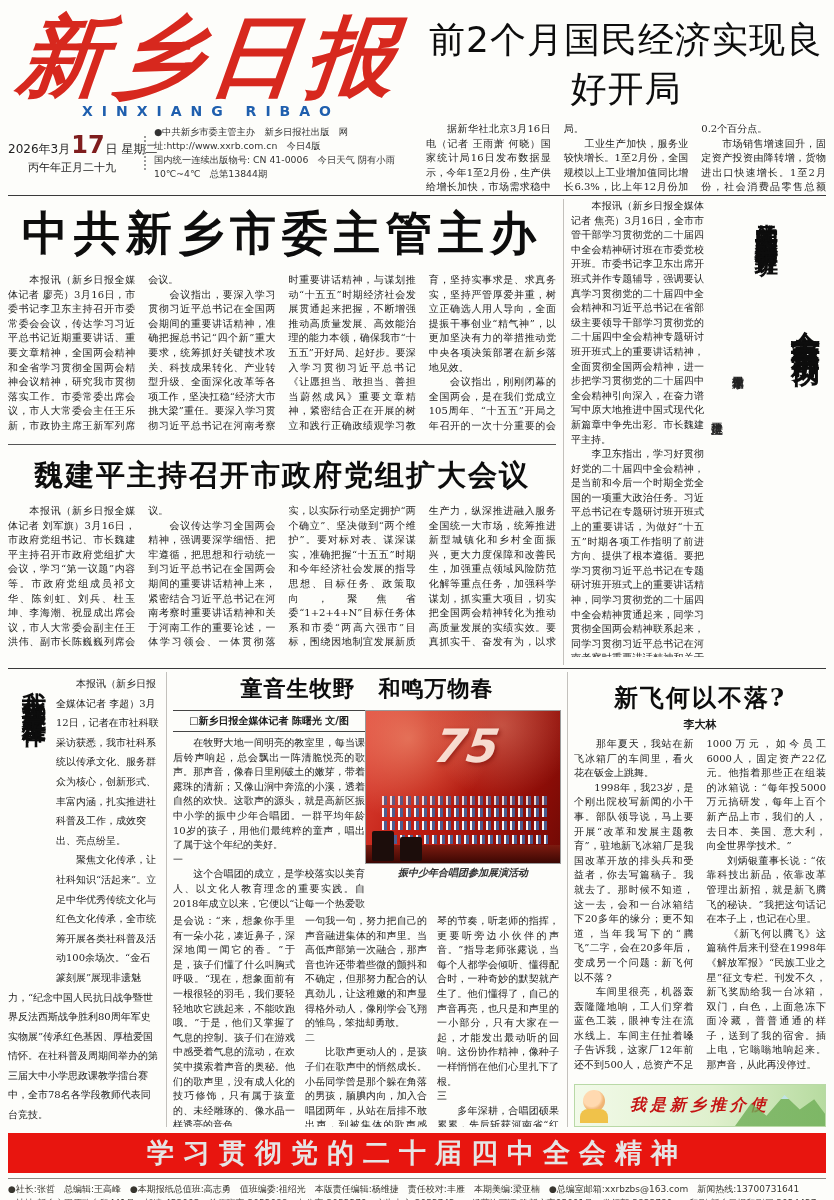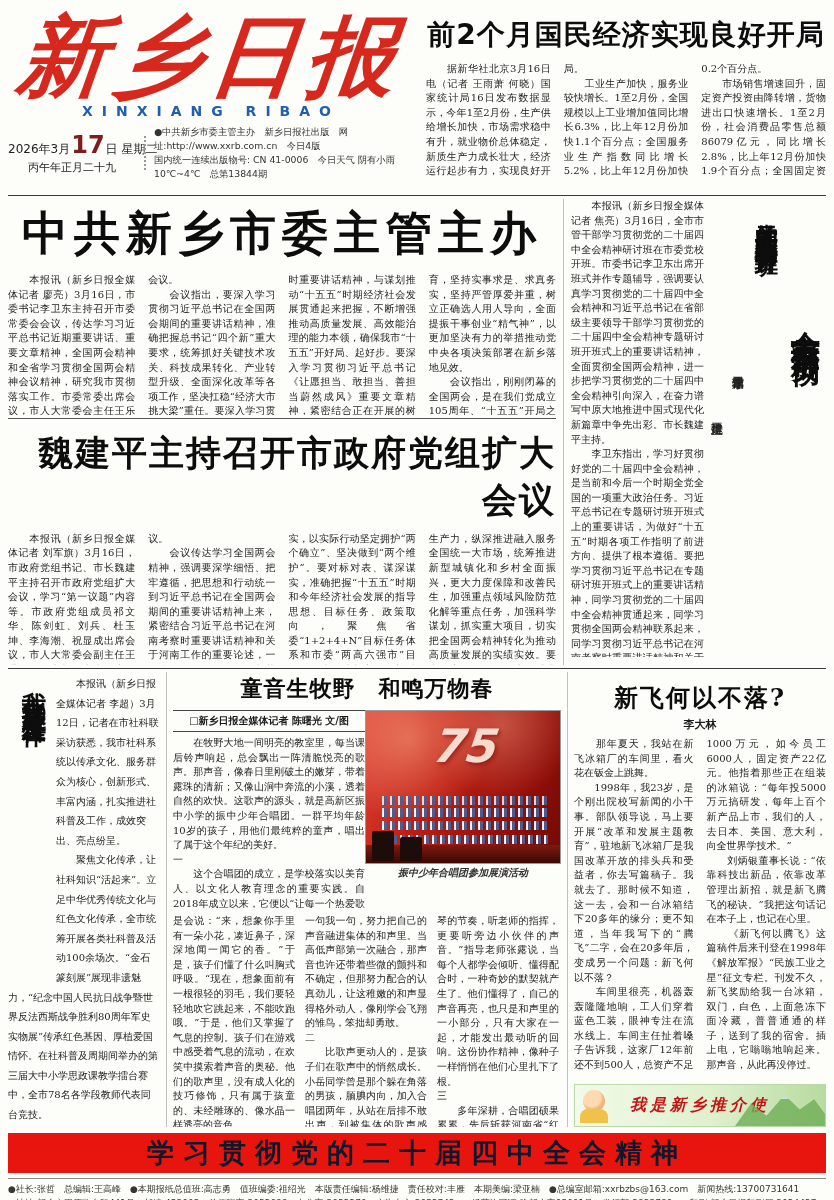--- a/index.html
+++ b/index.html
@@ -25,28 +25,28 @@
   .masthead-pinyin{color:#1f5fae;font-family:"DejaVu Sans",sans-serif;font-weight:bold;
     font-size:14px;letter-spacing:9px;text-align:center;margin-top:-2px;}
   .masthead-meta{display:flex;align-items:center;margin-top:6px;gap:8px;}
   .date-block{min-width:128px;text-align:center;}
   .date-line{font-size:12px;font-family:"DejaVu Sans",sans-serif;color:#222;white-space:nowrap;}
   .date-line .day{color:#7f1d1d;font-size:24px;font-weight:bold;padding:0 1px;}
   .lunar{font-size:11px;margin-top:1px;color:#222;font-family:"DejaVu Sans",sans-serif;}
   .dotted-divider{border-left:2px dotted #999;height:34px;}
   .pub-block{font-size:9.3px;line-height:14px;color:#333;font-family:"DejaVu Sans",sans-serif;}
   .economy{flex:1;padding-left:12px;display:flex;flex-direction:column;}
-  .economy h1{font-size:28px;font-weight:700;text-align:center;letter-spacing:1px;margin:10px 0 8px 0;}
+  .economy h1{font-size:36px;font-weight:400;text-align:center;letter-spacing:1px;margin:10px 0 8px 0;}
   .cols3{column-count:3;column-gap:13px;height:122px;overflow:hidden;}
   
   .main-grid{display:flex;height:466px;gap:7px;}
   .main-left{width:548px;display:flex;flex-direction:column;}
   .headline-xl{font-size:46px;font-weight:800;text-align:center;letter-spacing:6px;margin:4px 0 8px 0;}
   .cols4{column-count:4;column-gap:13px;height:168px;overflow:hidden;}
-  .headline-lg{font-size:35px;font-weight:800;text-align:right;letter-spacing:2px;margin:8px 0 8px 0;}
+  .headline-lg{font-size:29px;font-weight:800;text-align:center;letter-spacing:2px;margin:8px 0 8px 0;}
   .cols4b{column-count:4;column-gap:13px;height:158px;overflow:hidden;}
   .main-right{flex:1;display:flex;gap:4px;}
   .seminar-body{flex:1;height:458px;overflow:hidden;}
   .seminar-titles{writing-mode:vertical-rl;height:460px;font-family:"DejaVu Sans",sans-serif;color:#0d0d0d;}
   .seminar-titles span{display:block;}
   .st-main{font-size:29px;font-weight:800;padding-top:108px;letter-spacing:3px;margin-left:3px;}
   .st-main2{font-size:23px;font-weight:800;padding-top:6px;letter-spacing:2px;margin-left:6px;}
   .st-sub{font-size:12px;padding-top:168px;margin-left:4px;color:#222;}
   .st-sub2{font-size:12px;padding-top:214px;color:#222;}
   
@@ -99,21 +99,21 @@
   .promo-avatar{position:absolute;left:8px;top:5px;width:22px;height:22px;border-radius:50%;
     background:radial-gradient(circle at 40% 35%,#ffd9b0 0 45%,#f2b879 60%,#e8a15f);}
   .promo-avatar:after{content:"";position:absolute;left:-3px;top:19px;width:28px;height:14px;border-radius:8px 8px 0 0;
     background:#f0c24a;}
   .promo-hills{position:absolute;right:0;top:0;bottom:0;width:90px;
     background:linear-gradient(180deg,#bfe3f2 0 35%,#6fae57 35% 100%);
     clip-path:polygon(0 100%,18% 45%,35% 75%,55% 25%,72% 60%,88% 35%,100% 70%,100% 100%);
     opacity:.8;}
   
   .slogan{height:40px;margin-top:6px;background:#e8150f;display:flex;align-items:center;justify-content:center;
-    color:#0f172a;font-family:"DejaVu Sans",sans-serif;font-weight:800;font-size:27px;letter-spacing:9px;white-space:nowrap;text-align:right;}
+    color:#e5e5e5;font-family:"DejaVu Sans",sans-serif;font-weight:800;font-size:27px;letter-spacing:9px;white-space:nowrap;text-align:right;}
   .footer{border-top:1px solid #8c8a84;margin-top:5px;padding-top:4px;}
   .footer-line{font-size:9px;line-height:13.5px;color:#38362f;font-family:"DejaVu Sans",sans-serif;white-space:nowrap;overflow:hidden;}
 </style>
 </head>
 <body>
 
 <div class="page">
 
   <div class="header-row">
     <div class="masthead">

